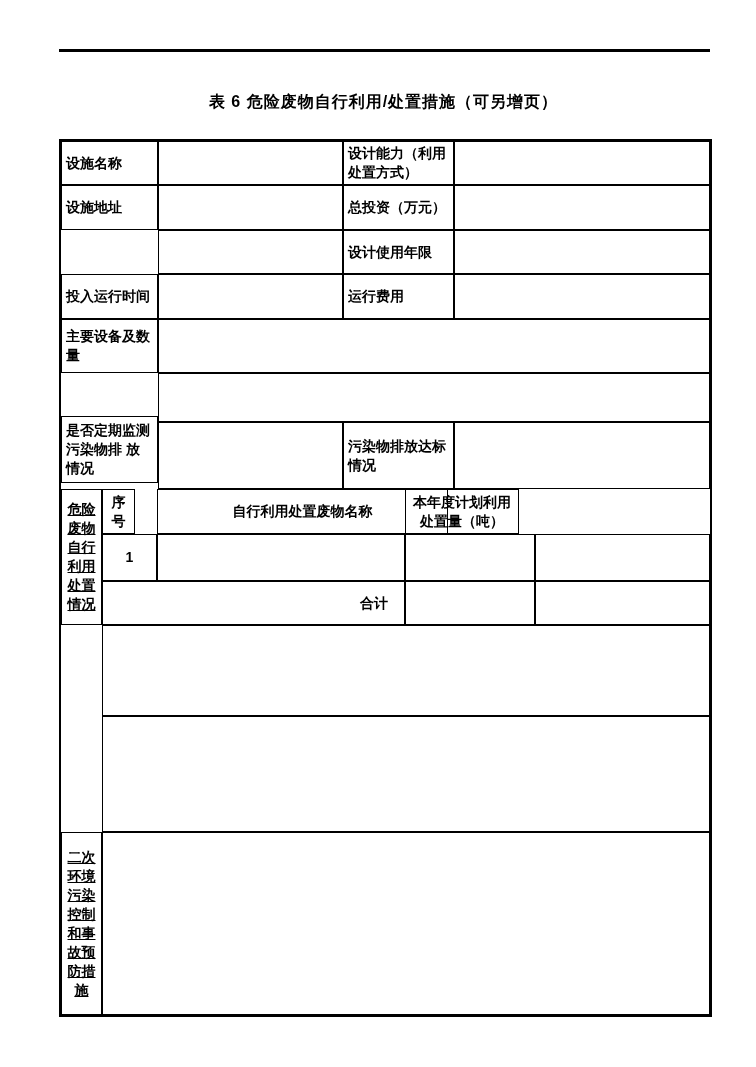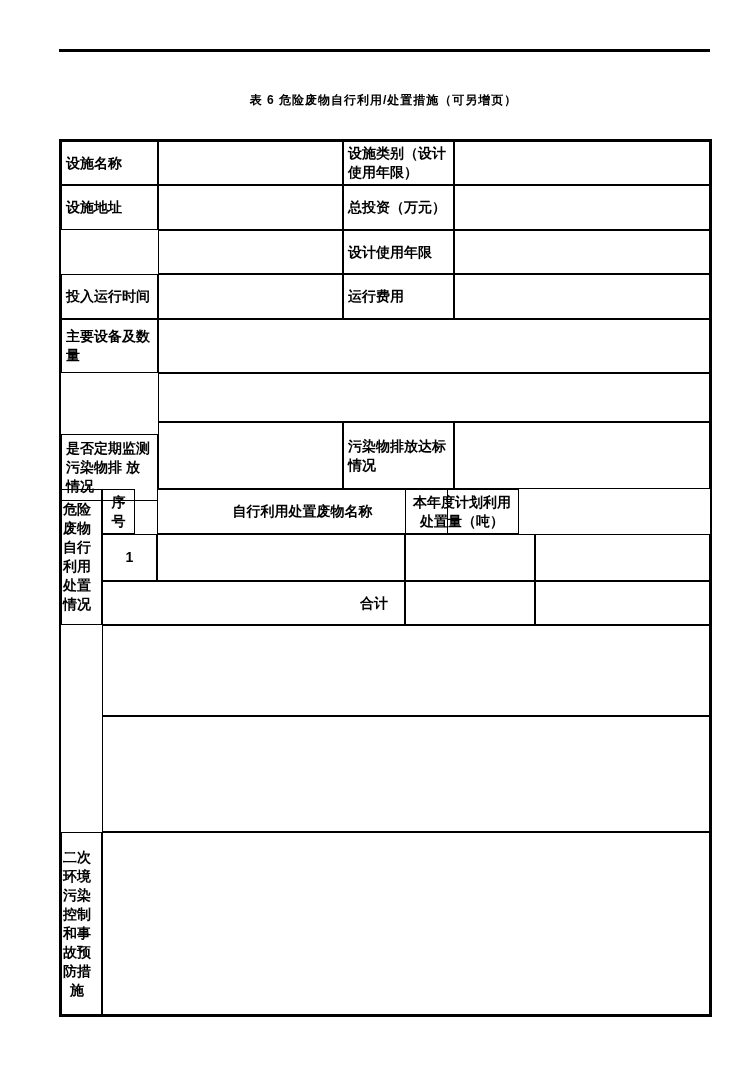--- a/index.html
+++ b/index.html
@@ -1,43 +1,43 @@
 <!DOCTYPE html>
 <html><head>
 <meta charset="utf-8">
 <style>
   html,body{margin:0;padding:0;background:#ffffff;}
   .page{position:relative;width:756px;height:1067px;background:#ffffff;
         font-family:"Liberation Sans","DejaVu Sans",sans-serif;color:#000;}
   .top-rule{position:absolute;left:59px;top:49px;width:651px;height:3px;background:#000;}
   .doc-title{position:absolute;left:59px;top:92px;width:649px;text-align:center;
-             font-size:12px;font-weight:bold;letter-spacing:1px;}
+             font-size:16px;font-weight:bold;letter-spacing:1px;}
   .tbl{position:absolute;left:59px;top:139px;width:649px;height:874px;
        border:2px solid #000;box-sizing:content-box;}
   .cell{position:absolute;border:1px solid #000;box-sizing:border-box;
         font-size:14px;font-weight:bold;line-height:19px;overflow:hidden;}
   .lab{display:flex;align-items:center;padding:0 4px;}
   .val{display:flex;align-items:center;padding:0 4px;}
   .ctr{display:flex;align-items:center;justify-content:center;text-align:center;padding:0 3px;}
-  .vlab{display:flex;align-items:center;justify-content:flex-start;}
+  .vlab{display:flex;align-items:center;justify-content:center;text-decoration:underline;}
   .vlab span{display:block;width:30px;text-align:center;line-height:19px;}
   .right{display:flex;align-items:center;justify-content:flex-end;padding-right:16px;}
 </style>
 </head>
 <body>
 
 <div class="page">
   <div class="top-rule"></div>
   <div class="doc-title">表 6 危险废物自行利用/处置措施（可另增页）</div>
 
   <div class="tbl">
 
     <div class="cell lab" style="left:0;top:0;width:97px;height:44px">设施名称</div>
     <div class="cell val" style="left:97px;top:0;width:185px;height:44px"></div>
-    <div class="cell lab" style="left:282px;top:0;width:111px;height:44px">设施类别（设计使用年限）</div>
+    <div class="cell lab" style="left:282px;top:0;width:111px;height:44px">设计能力（利用处置方式）</div>
     <div class="cell val" style="left:393px;top:0;width:256px;height:44px"></div>
 
     <div class="cell lab" style="left:0;top:44px;width:97px;height:45px">设施地址</div>
     <div class="cell val" style="left:97px;top:44px;width:185px;height:45px"></div>
     <div class="cell lab" style="left:282px;top:44px;width:111px;height:45px">总投资（万元）</div>
     <div class="cell val" style="left:393px;top:44px;width:256px;height:45px"></div>
 
     <div class="cell val" style="left:97px;top:89px;width:185px;height:44px"></div>
     <div class="cell lab" style="left:282px;top:89px;width:111px;height:44px">设计使用年限</div>
     <div class="cell val" style="left:393px;top:89px;width:256px;height:44px"></div>
@@ -45,21 +45,21 @@
     <div class="cell lab" style="left:0;top:133px;width:97px;height:45px">投入运行时间</div>
     <div class="cell val" style="left:97px;top:133px;width:185px;height:45px"></div>
     <div class="cell lab" style="left:282px;top:133px;width:111px;height:45px">运行费用</div>
     <div class="cell val" style="left:393px;top:133px;width:256px;height:45px"></div>
 
     <div class="cell lab" style="left:0;top:178px;width:97px;height:54px">主要设备及数量</div>
     <div class="cell val" style="left:97px;top:178px;width:552px;height:54px"></div>
 
     <div class="cell val" style="left:97px;top:232px;width:552px;height:49px"></div>
 
-    <div class="cell lab" style="left:0;top:293px;width:97px;height:67px">是否定期监测污染物排 放情况</div>
+    <div class="cell lab" style="left:0;top:275px;width:97px;height:67px">是否定期监测污染物排 放情况</div>
     <div class="cell val" style="left:97px;top:281px;width:185px;height:67px"></div>
     <div class="cell lab" style="left:282px;top:281px;width:111px;height:67px">污染物排放达标情况</div>
     <div class="cell val" style="left:393px;top:281px;width:256px;height:67px"></div>
 
     <div class="cell vlab" style="left:0;top:348px;width:41px;height:136px">
       <span>危险废物自行利用处置情况</span>
     </div>
     <div class="cell ctr" style="left:41px;top:348px;width:33px;height:45px">序号</div>
     <div class="cell ctr" style="left:96px;top:348px;width:291px;height:45px">自行利用处置废物名称</div>
     <div class="cell ctr" style="left:344px;top:348px;width:114px;height:45px">本年度计划利用处置量（吨）</div>

